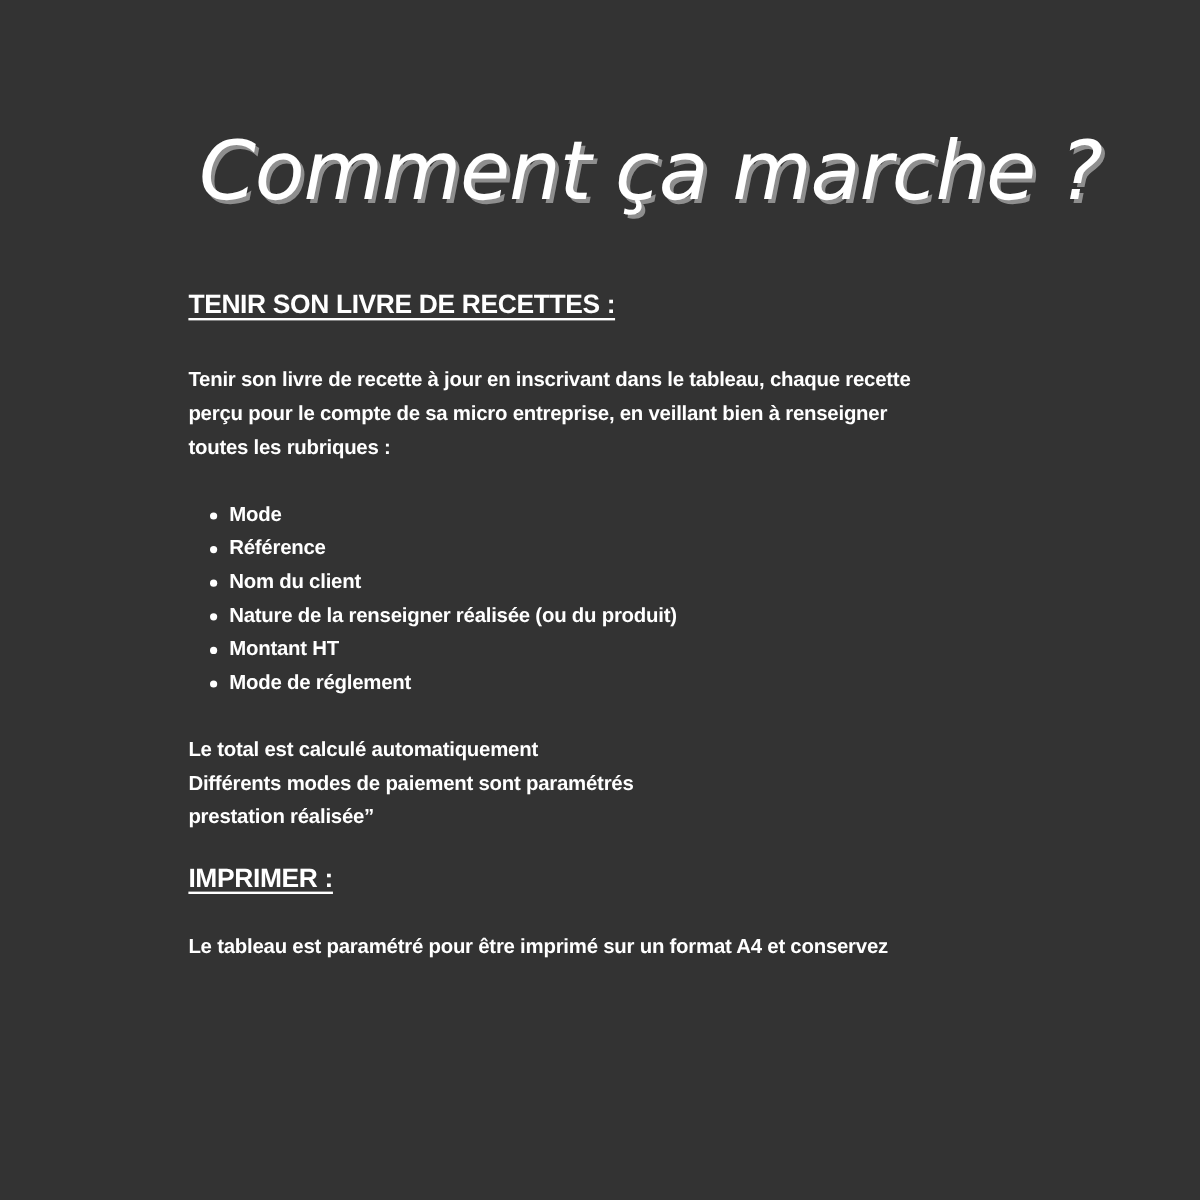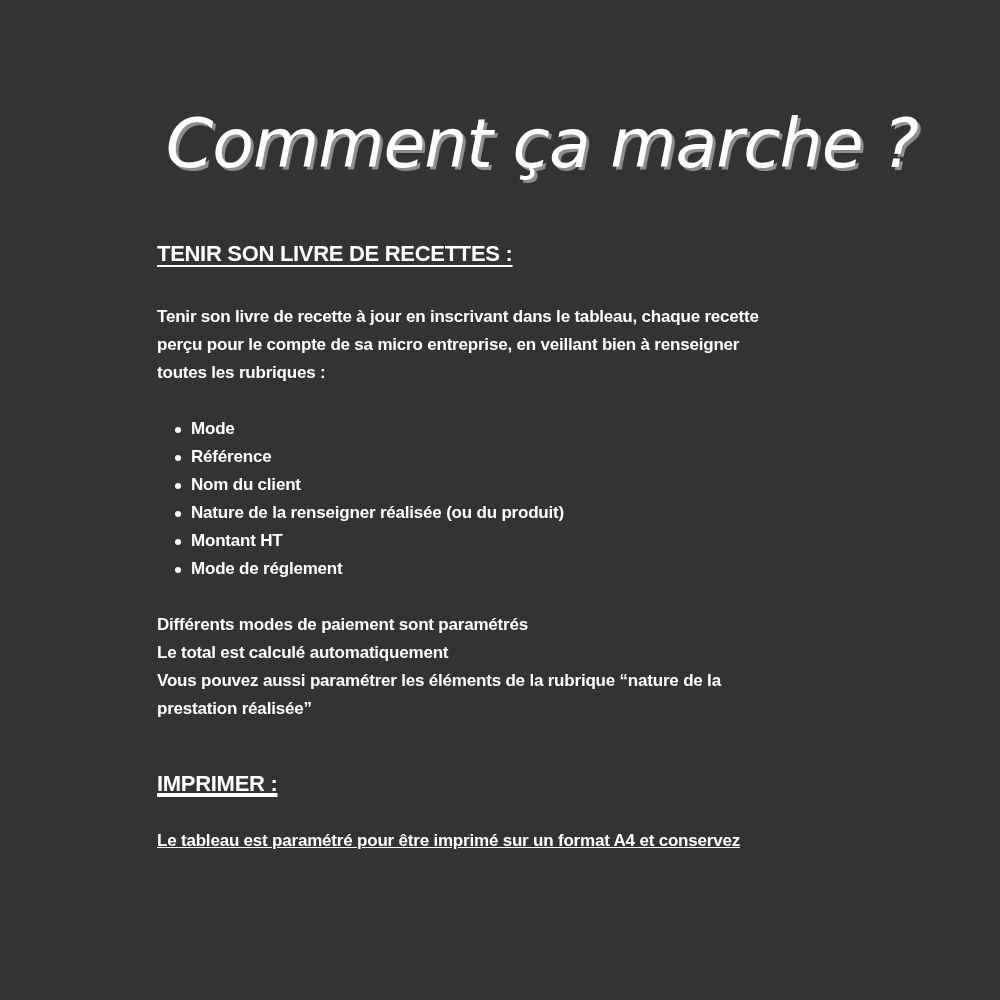--- a/index.html
+++ b/index.html
@@ -77,22 +77,21 @@
       top: 12px;
       width: 6px;
       height: 6px;
       border-radius: 50%;
       background: #ffffff;
     }
     .notes {
       margin-top: 28px;
     }
     .section2 {
-      margin-top: 44px;
-      text-decoration: underline;
+      margin-top: 20px;
     }
     .print-para {
       margin-top: 26px;
     }
   </style>
 </head>
 <body>
 
 <h1 class="title">Comment ça marche ?</h1>
 
@@ -110,23 +109,22 @@
     <ul class="rubriques">
       <li><span class="bullet"></span><span>Mode</span></li>
       <li><span class="bullet"></span><span>Référence</span></li>
       <li><span class="bullet"></span><span>Nom du client</span></li>
       <li><span class="bullet"></span><span>Nature de la renseigner réalisée (ou du produit)</span></li>
       <li><span class="bullet"></span><span>Montant HT</span></li>
       <li><span class="bullet"></span><span>Mode de réglement</span></li>
     </ul>
 
     <div class="notes">
+      <p class="para">Le total est calculé automatiquement</p>
       <p class="para">Différents modes de paiement sont paramétrés</p>
-      <p class="para">Le total est calculé automatiquement</p>
-      <p class="para">Vous pouvez aussi paramétrer les éléments de la rubrique “nature de la</p>
       <p class="para">prestation réalisée”</p>
     </div>
   </div>
 
   <div class="section2">
     <h2 class="section-heading">IMPRIMER :</h2>
     <p class="para print-para">Le tableau est paramétré pour être imprimé sur un format A4 et conservez</p>
   </div>
 
 </div>

